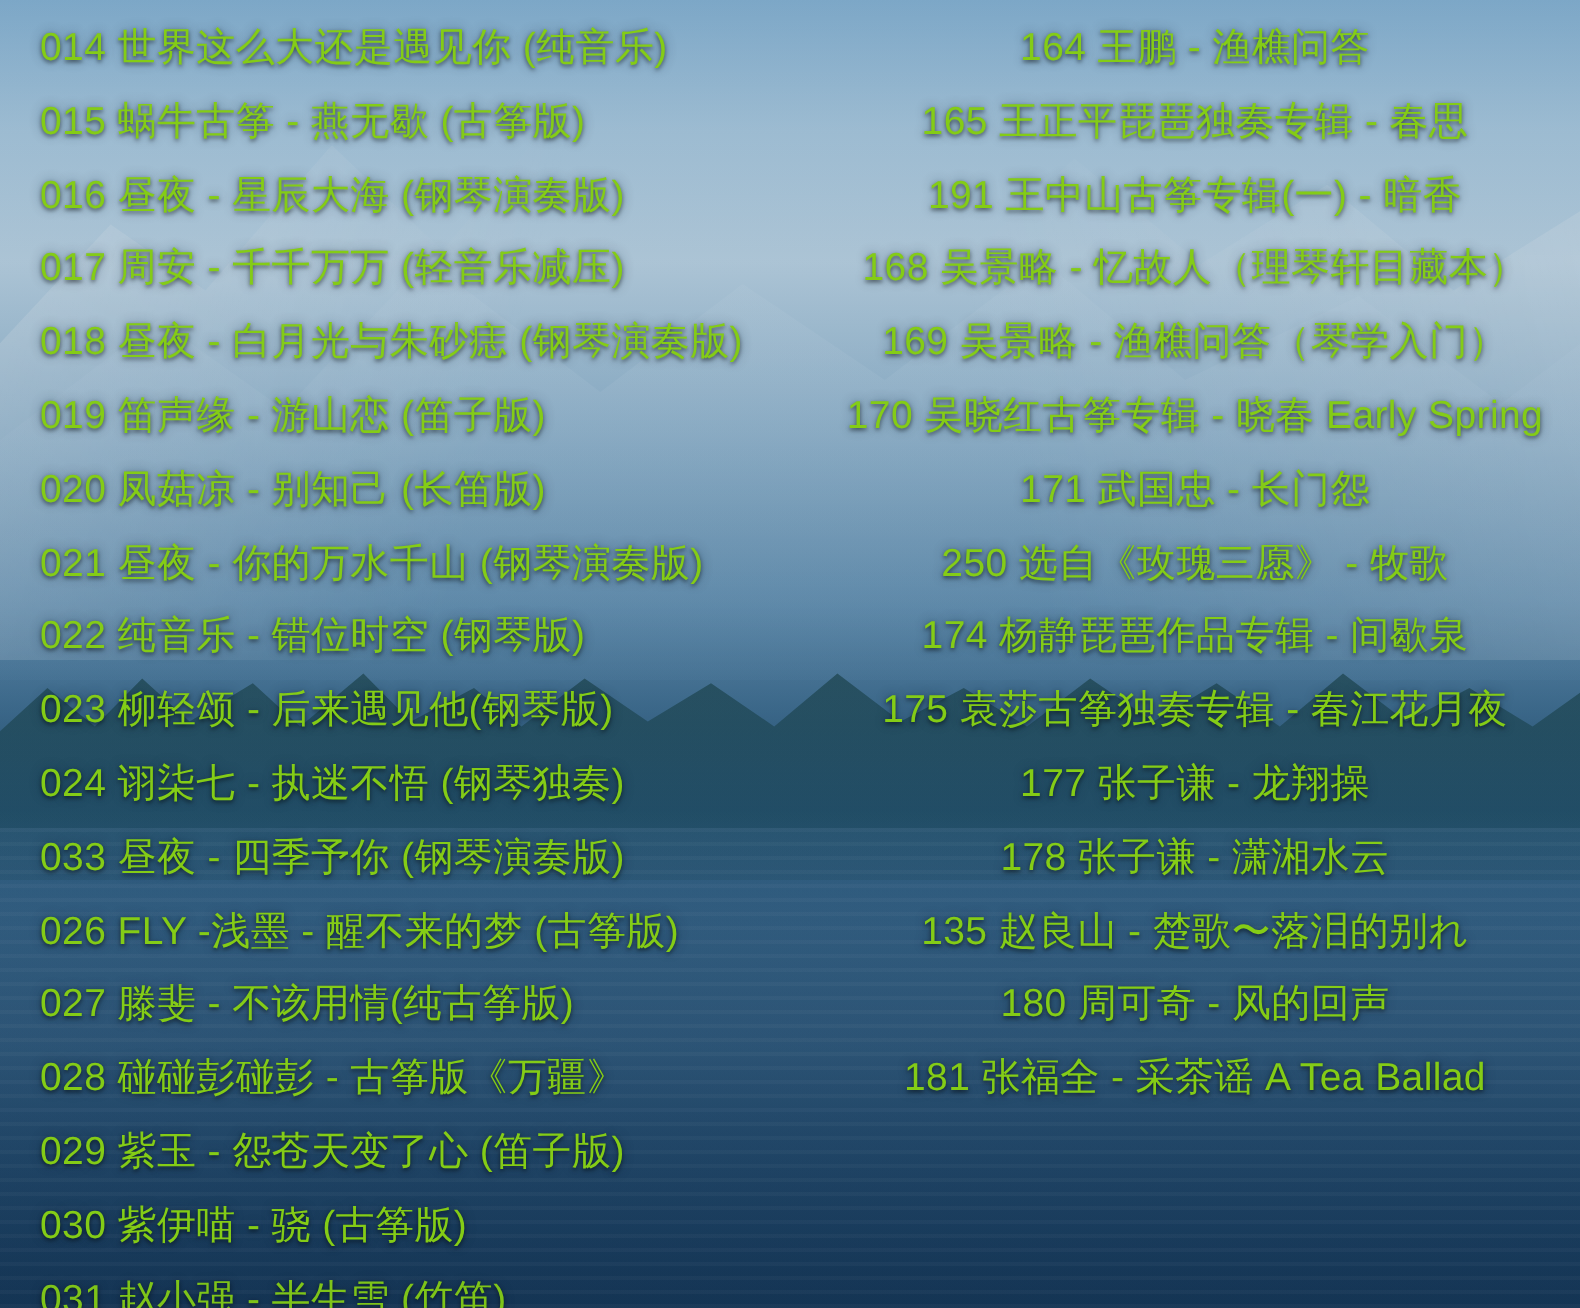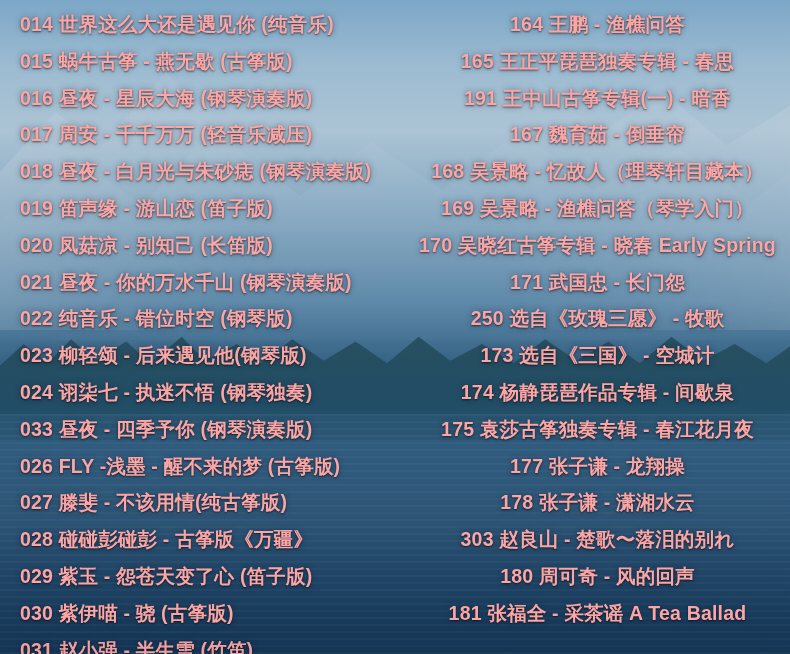--- a/index.html
+++ b/index.html
@@ -109,26 +109,26 @@
   }
   .col {
     flex: 0 0 50%;
     padding-top: 4px;
     box-sizing: border-box;
   }
   .col-left { padding-left: 20px; }
   .col-right { padding-left: 10px; text-align: center; }
 
   .entry {
-    color: #fca5a5;
+    color: #84cc16;
     font-size: 19.5px;
     line-height: 36.8px;
     white-space: nowrap;
     letter-spacing: 0.2px;
-    font-weight: 700;
+    font-weight: 400;
     text-shadow:
       0 1px 2px rgba(0,0,0,0.55),
       0 0 6px rgba(10,35,60,0.45);
   }
   
   .col-left .entry:last-child {
     opacity: 0.95;
   }
 </style>
 </head>
@@ -163,30 +163,28 @@
       <div class="entry">029 紫玉 - 怨苍天变了心 (笛子版)</div>
       <div class="entry">030 紫伊喵 - 骁 (古筝版)</div>
       <div class="entry">031 赵小强 - 半生雪 (竹笛)</div>
 
     </div>
 
     <div class="col col-right">
       <div class="entry">164 王鹏 - 渔樵问答</div>
       <div class="entry">165 王正平琵琶独奏专辑 - 春思</div>
       <div class="entry">191 王中山古筝专辑(一) - 暗香</div>
-      <div class="entry">167 魏育茹 - 倒垂帘</div>
       <div class="entry">168 吴景略 - 忆故人（理琴轩目藏本）</div>
       <div class="entry">169 吴景略 - 渔樵问答（琴学入门）</div>
       <div class="entry">170 吴晓红古筝专辑 - 晓春 Early Spring</div>
       <div class="entry">171 武国忠 - 长门怨</div>
       <div class="entry">250 选自《玫瑰三愿》 - 牧歌</div>
-      <div class="entry">173 选自《三国》 - 空城计</div>
       <div class="entry">174 杨静琵琶作品专辑 - 间歇泉</div>
       <div class="entry">175 袁莎古筝独奏专辑 - 春江花月夜</div>
       <div class="entry">177 张子谦 - 龙翔操</div>
       <div class="entry">178 张子谦 - 潇湘水云</div>
-      <div class="entry">303 赵良山 - 楚歌〜落泪的别れ</div>
+      <div class="entry">135 赵良山 - 楚歌〜落泪的别れ</div>
       <div class="entry">180 周可奇 - 风的回声</div>
       <div class="entry">181 张福全 - 采茶谣 A Tea Ballad</div>
 
     </div>
   </div>
 </div>
 
 </body></html>

